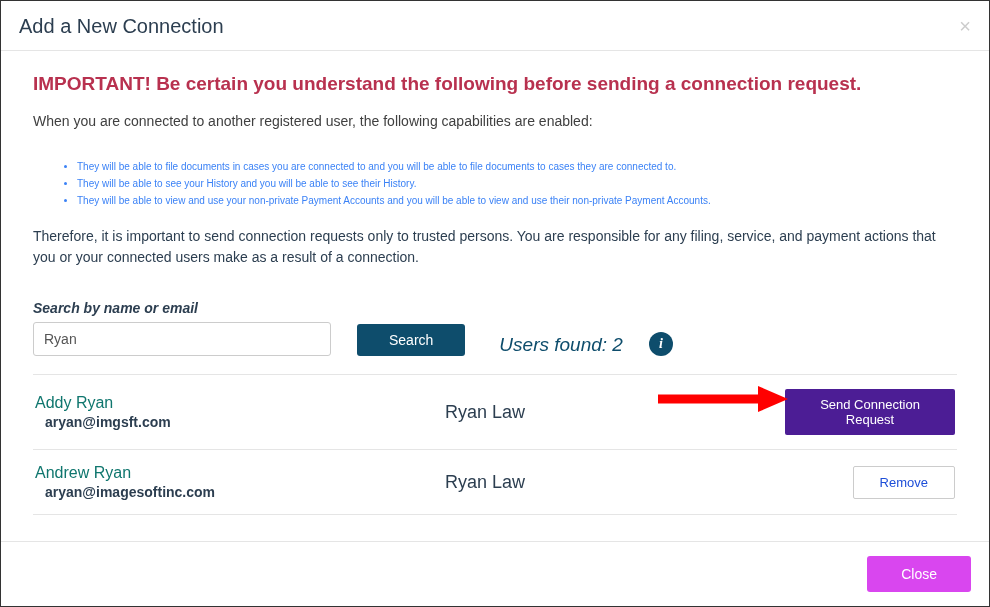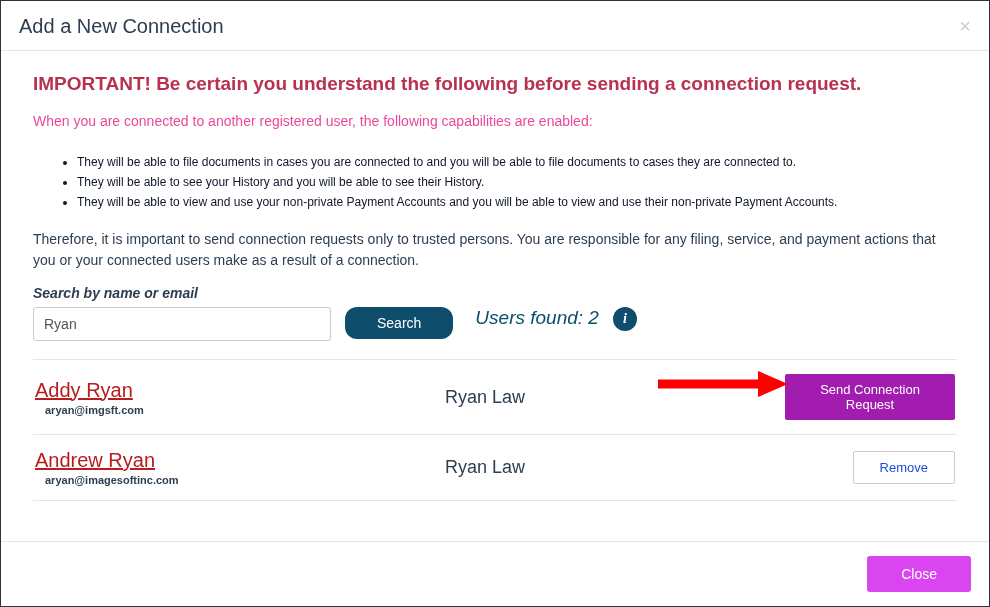--- a/index.html
+++ b/index.html
@@ -47,72 +47,72 @@
       color: #2c3e50;
     }
     .important-heading {
       color: #b8314f;
       font-size: 19px;
       font-weight: 700;
       margin-bottom: 18px;
     }
     .intro-text {
       font-size: 14px;
-      color: #ec4899;
-      margin-bottom: 24px;
+      color: #404040;
+      margin-bottom: 30px;
     }
     .capabilities-list {
       padding-left: 44px;
       margin-bottom: 18px;
     }
     .capabilities-list li {
-      font-size: 12px;
-      color: #0f172a;
+      font-size: 10px;
+      color: #3b82f6;
       line-height: 1.5;
       margin-bottom: 2px;
     }
     .conclusion-text {
       font-size: 14px;
       color: #2c3e50;
       line-height: 1.5;
-      margin-bottom: 14px;
+      margin-bottom: 32px;
     }
     .search-section {
       margin-top: 10px;
     }
     .search-label {
       font-size: 14px;
       color: #2c3e50;
       font-weight: 600;
       margin-bottom: 6px;
       display: block;
       font-style: italic;
     }
     .search-row {
       display: flex;
-      align-items: flex-start;
-      gap: 14px;
+      align-items: flex-end;
+      gap: 26px;
       margin-bottom: 18px;
     }
     .search-input {
       width: 298px;
       height: 34px;
       border: 1px solid #ccc;
       border-radius: 3px;
       padding: 6px 10px;
       font-size: 14px;
       color: #555;
     }
     .search-btn {
       background: #0e4d6c;
       color: #fff;
       border: none;
       padding: 8px 32px;
       font-size: 14px;
-      border-radius: 12px;
+      border-radius: 3px;
       cursor: pointer;
       height: 32px;
     }
     .users-found {
       color: #0e4d6c;
       font-style: italic;
       font-size: 19px;
       margin-left: 8px;
     }
     .info-icon-circle {
@@ -137,43 +137,42 @@
       display: flex;
       align-items: center;
       padding: 14px 2px;
       border-bottom: 1px solid #e5e5e5;
       position: relative;
     }
     .result-name-col {
       width: 410px;
     }
     .result-name {
-      font-size: 20px;
-      color: #b91c1c;
-      text-decoration: underline;
+      font-size: 16px;
+      color: #0f766e;
     }
     .result-email {
-      font-size: 11px;
+      font-size: 14px;
       font-weight: 700;
       color: #2c3e50;
       margin-left: 10px;
       margin-top: 2px;
     }
     .result-org-col {
       flex: 1;
       font-size: 18px;
       color: #2c3e50;
     }
     .result-action-col {
       width: 170px;
       display: flex;
       justify-content: flex-end;
     }
     .send-request-btn {
-      background: #a21caf;
+      background: #4c1d95;
       color: #fff;
       border: none;
       padding: 8px 10px;
       font-size: 13px;
       border-radius: 2px;
       cursor: pointer;
     }
     .remove-btn {
       background: #fff;
       color: #1d4ed8;

